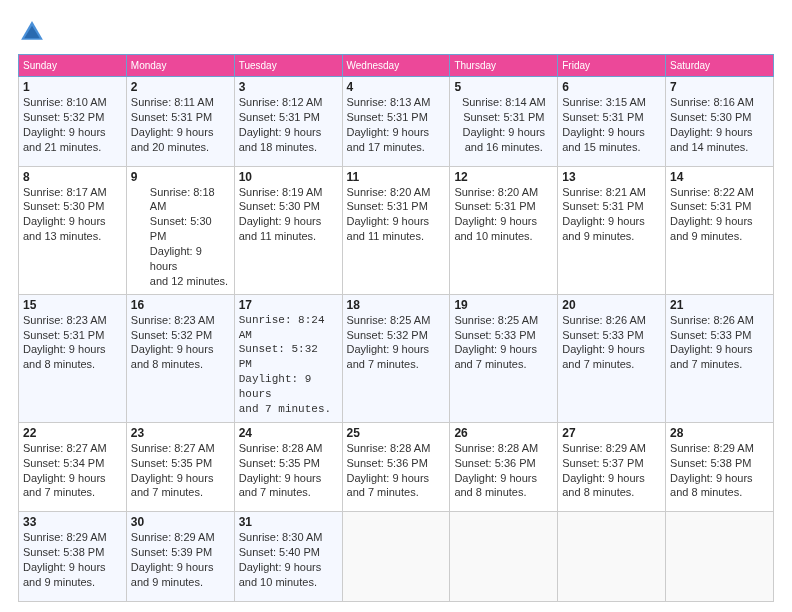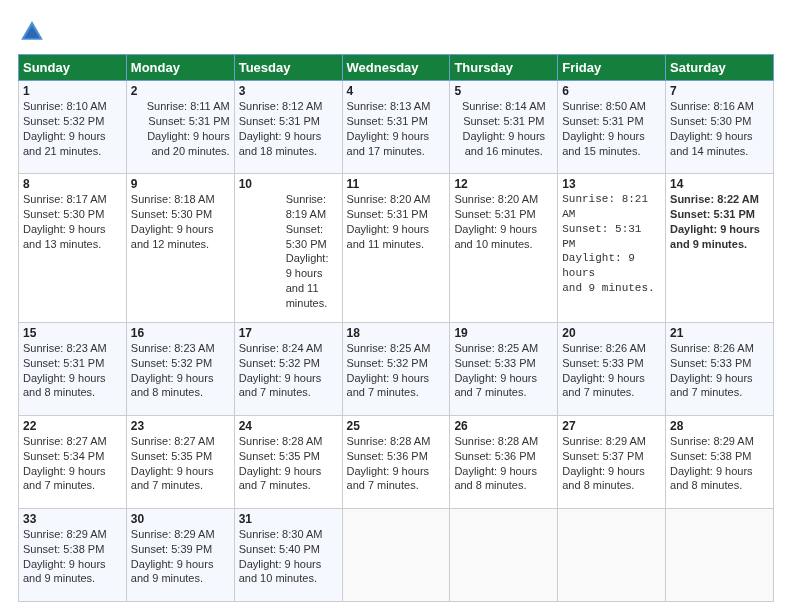--- a/index.html
+++ b/index.html
@@ -61,24 +61,24 @@
       color: #555;
     }
     .calendar {
       flex: 1;
       border: 1px solid #ccc;
       border-collapse: collapse;
       width: 100%;
       table-layout: fixed;
     }
     .calendar thead tr th {
-      background-color: #15803d;
+      background-color: #ec4899;
       color: #fff;
-      font-size: 13px;
-      font-weight: bold;
+      font-size: 10px;
+      font-weight: normal;
       padding: 5px 4px;
       border: 1px solid #6a9fd1;
       text-align: left;
     }
     .calendar tbody tr td {
       border: 1px solid #ccc;
       vertical-align: top;
       padding: 3px 4px;
       font-size: 9.5px;
       color: #333;
@@ -144,21 +144,21 @@
     <tr>
           <td>
             <span class="day-num">1</span>
             <div class="day-info" style="white-space: pre-line;">Sunrise: 8:10 AM
 Sunset: 5:32 PM
 Daylight: 9 hours
 and 21 minutes.</div>
           </td>
           <td>
             <span class="day-num">2</span>
-            <div class="day-info" style="white-space: pre-line; text-align: right;">Sunrise: 8:11 AM
+            <div class="day-info" style="white-space: pre-line;">Sunrise: 8:11 AM
 Sunset: 5:31 PM
 Daylight: 9 hours
 and 20 minutes.</div>
           </td>
           <td>
             <span class="day-num">3</span>
             <div class="day-info" style="white-space: pre-line;">Sunrise: 8:12 AM
 Sunset: 5:31 PM
 Daylight: 9 hours
 and 18 minutes.</div>
@@ -172,21 +172,21 @@
           </td>
           <td>
             <span class="day-num">5</span>
             <div class="day-info" style="white-space: pre-line; text-align: center;">Sunrise: 8:14 AM
 Sunset: 5:31 PM
 Daylight: 9 hours
 and 16 minutes.</div>
           </td>
           <td>
             <span class="day-num">6</span>
-            <div class="day-info" style="white-space: pre-line;">Sunrise: 8:50 AM
+            <div class="day-info" style="white-space: pre-line;">Sunrise: 3:15 AM
 Sunset: 5:31 PM
 Daylight: 9 hours
 and 15 minutes.</div>
           </td>
           <td>
             <span class="day-num">7</span>
             <div class="day-info" style="white-space: pre-line;">Sunrise: 8:16 AM
 Sunset: 5:30 PM
 Daylight: 9 hours
 and 14 minutes.</div>
@@ -195,56 +195,56 @@
         <tr>
           <td>
             <span class="day-num">8</span>
             <div class="day-info" style="white-space: pre-line;">Sunrise: 8:17 AM
 Sunset: 5:30 PM
 Daylight: 9 hours
 and 13 minutes.</div>
           </td>
           <td>
             <span class="day-num">9</span>
-            <div class="day-info" style="white-space: pre-line;">Sunrise: 8:18 AM
+            <div class="day-info" style="white-space: pre-line; margin-left: 19px;">Sunrise: 8:18 AM
 Sunset: 5:30 PM
 Daylight: 9 hours
 and 12 minutes.</div>
           </td>
           <td>
             <span class="day-num">10</span>
-            <div class="day-info" style="white-space: pre-line; margin-left: 47px;">Sunrise: 8:19 AM
+            <div class="day-info" style="white-space: pre-line;">Sunrise: 8:19 AM
 Sunset: 5:30 PM
 Daylight: 9 hours
 and 11 minutes.</div>
           </td>
           <td>
             <span class="day-num">11</span>
             <div class="day-info" style="white-space: pre-line;">Sunrise: 8:20 AM
 Sunset: 5:31 PM
 Daylight: 9 hours
 and 11 minutes.</div>
           </td>
           <td>
             <span class="day-num">12</span>
             <div class="day-info" style="white-space: pre-line;">Sunrise: 8:20 AM
 Sunset: 5:31 PM
 Daylight: 9 hours
 and 10 minutes.</div>
           </td>
           <td>
             <span class="day-num">13</span>
-            <div class="day-info" style="white-space: pre-line; font-family: Liberation Mono, monospace;">Sunrise: 8:21 AM
+            <div class="day-info" style="white-space: pre-line;">Sunrise: 8:21 AM
 Sunset: 5:31 PM
 Daylight: 9 hours
 and 9 minutes.</div>
           </td>
           <td>
             <span class="day-num">14</span>
-            <div class="day-info" style="white-space: pre-line; font-weight: bold;">Sunrise: 8:22 AM
+            <div class="day-info" style="white-space: pre-line;">Sunrise: 8:22 AM
 Sunset: 5:31 PM
 Daylight: 9 hours
 and 9 minutes.</div>
           </td>
         </tr>
         <tr>
           <td>
             <span class="day-num">15</span>
             <div class="day-info" style="white-space: pre-line;">Sunrise: 8:23 AM
 Sunset: 5:31 PM
@@ -253,21 +253,21 @@
           </td>
           <td>
             <span class="day-num">16</span>
             <div class="day-info" style="white-space: pre-line;">Sunrise: 8:23 AM
 Sunset: 5:32 PM
 Daylight: 9 hours
 and 8 minutes.</div>
           </td>
           <td>
             <span class="day-num">17</span>
-            <div class="day-info" style="white-space: pre-line;">Sunrise: 8:24 AM
+            <div class="day-info" style="white-space: pre-line; font-family: Liberation Mono, monospace;">Sunrise: 8:24 AM
 Sunset: 5:32 PM
 Daylight: 9 hours
 and 7 minutes.</div>
           </td>
           <td>
             <span class="day-num">18</span>
             <div class="day-info" style="white-space: pre-line;">Sunrise: 8:25 AM
 Sunset: 5:32 PM
 Daylight: 9 hours
 and 7 minutes.</div>

